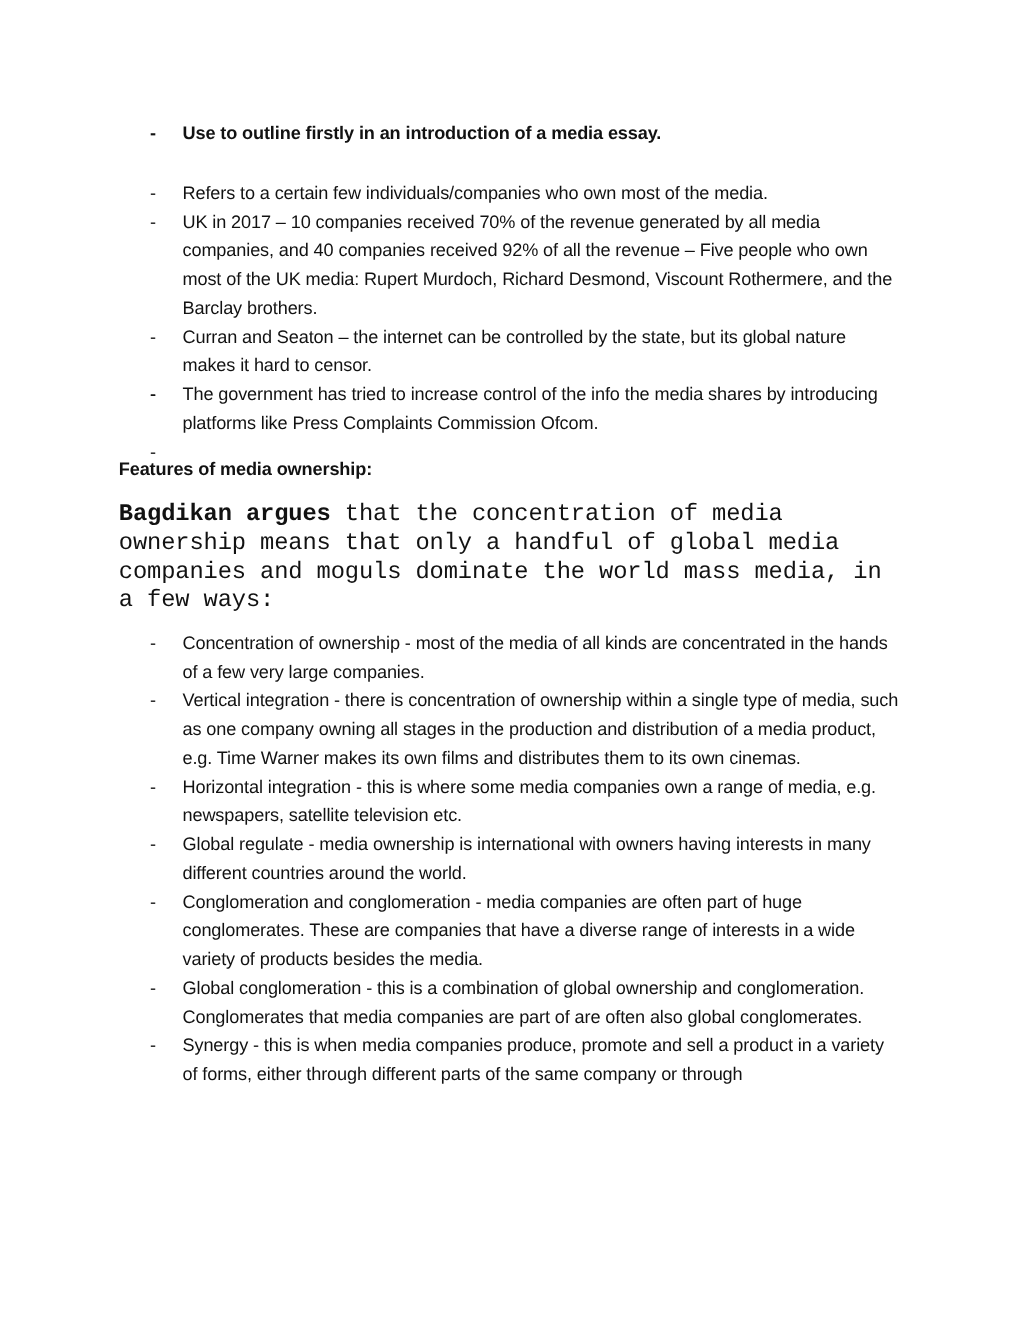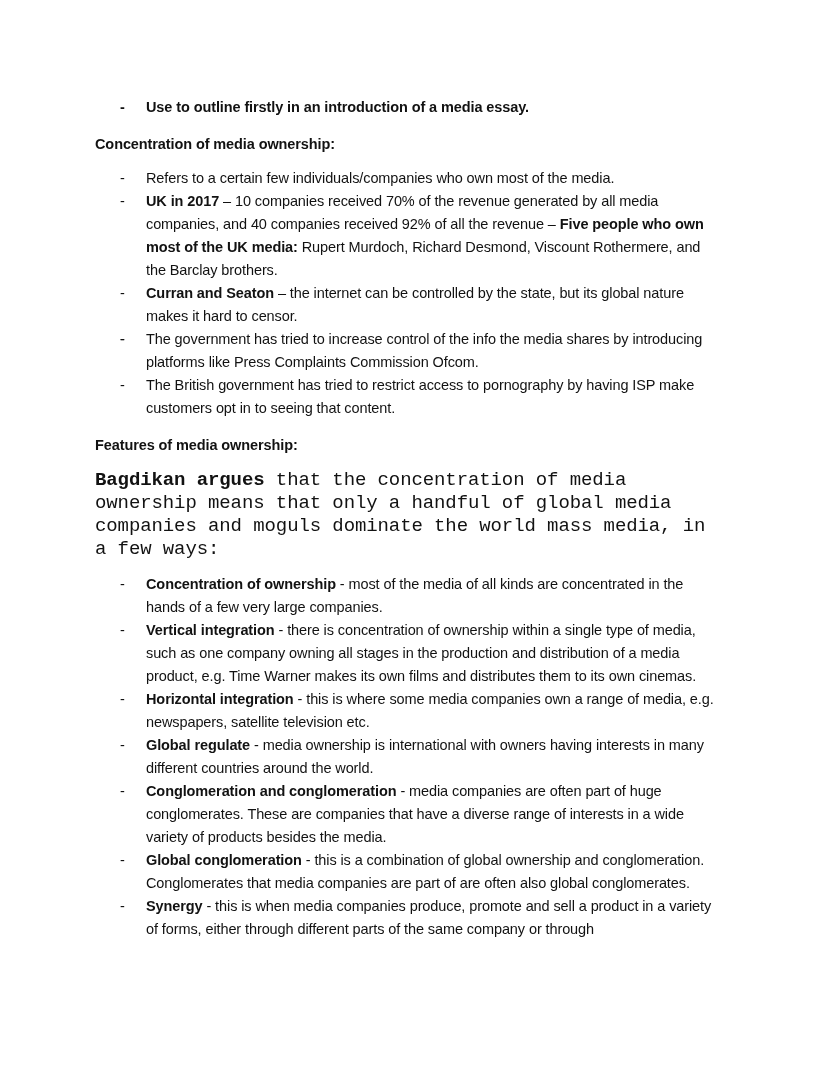--- a/index.html
+++ b/index.html
@@ -67,21 +67,21 @@
   }
   ul.bullets > li .dash {
     position: absolute;
     left: 25px;
     top: 0;
     font-size: 14.5px;
     line-height: 23px;
     color: inherit;
   }
   ul.bullets > li .lead {
-    font-weight: bold;
+    font-weight: normal;
     text-align: center;
   }
   
   ul.bullets.all-bold > li {
     font-weight: bold;
   }
   
   .ink-slate,
   .ink-slate li {
     color: #3b4654;
@@ -95,42 +95,41 @@
   <div class="content">
 
     <ul class="bullets all-bold">
       <li>
         <span class="dash">-</span><span>Use to outline firstly in an introduction of a media essay.</span>
       </li>
     </ul>
 
     <div class="spacer-lg"></div>
 
-    <p class="heading">Concentration of media ownership:</p>
 
     <div class="spacer-sm"></div>
 
     <ul class="bullets">
       <li>
         <span class="dash">-</span><span>Refers to a certain few individuals/companies who own most of the media.</span>
       </li>
       <li>
         <span class="dash">-</span><span class="lead">UK in 2017</span><span> – 10 companies received 70% of the revenue generated by all media companies, and 40 companies received 92% of all the revenue – </span><span class="lead">Five people who own most of the UK media:</span><span> Rupert Murdoch, Richard Desmond, Viscount Rothermere, and the Barclay brothers.</span>
       </li>
       <li>
         <span class="dash">-</span><span class="lead">Curran and Seaton</span><span> – the internet can be controlled by the state, but its global nature makes it hard to censor.</span>
       </li>
       <li>
         <span class="dash">-</span>
       </li>
       <li>
         <span class="dash">-</span><span>The government has tried to increase control of the info the media shares by introducing platforms like Press Complaints Commission Ofcom.</span>
       </li>
       <li>
-        <span class="dash">-</span><span>The British government has tried to restrict access to pornography by having ISP make customers opt in to seeing that content.</span>
+        <span class="dash">-</span>
       </li>
     </ul>
 
     <div class="spacer-lg"></div>
 
     <p class="heading">Features of media ownership:</p>
 
     <div class="spacer-md"></div>
 
     <p class="para"><span class="lead">Bagdikan argues</span><span> that the concentration of media ownership means that only a handful of global media companies and moguls dominate the world mass media, in a few ways:</span></p>

